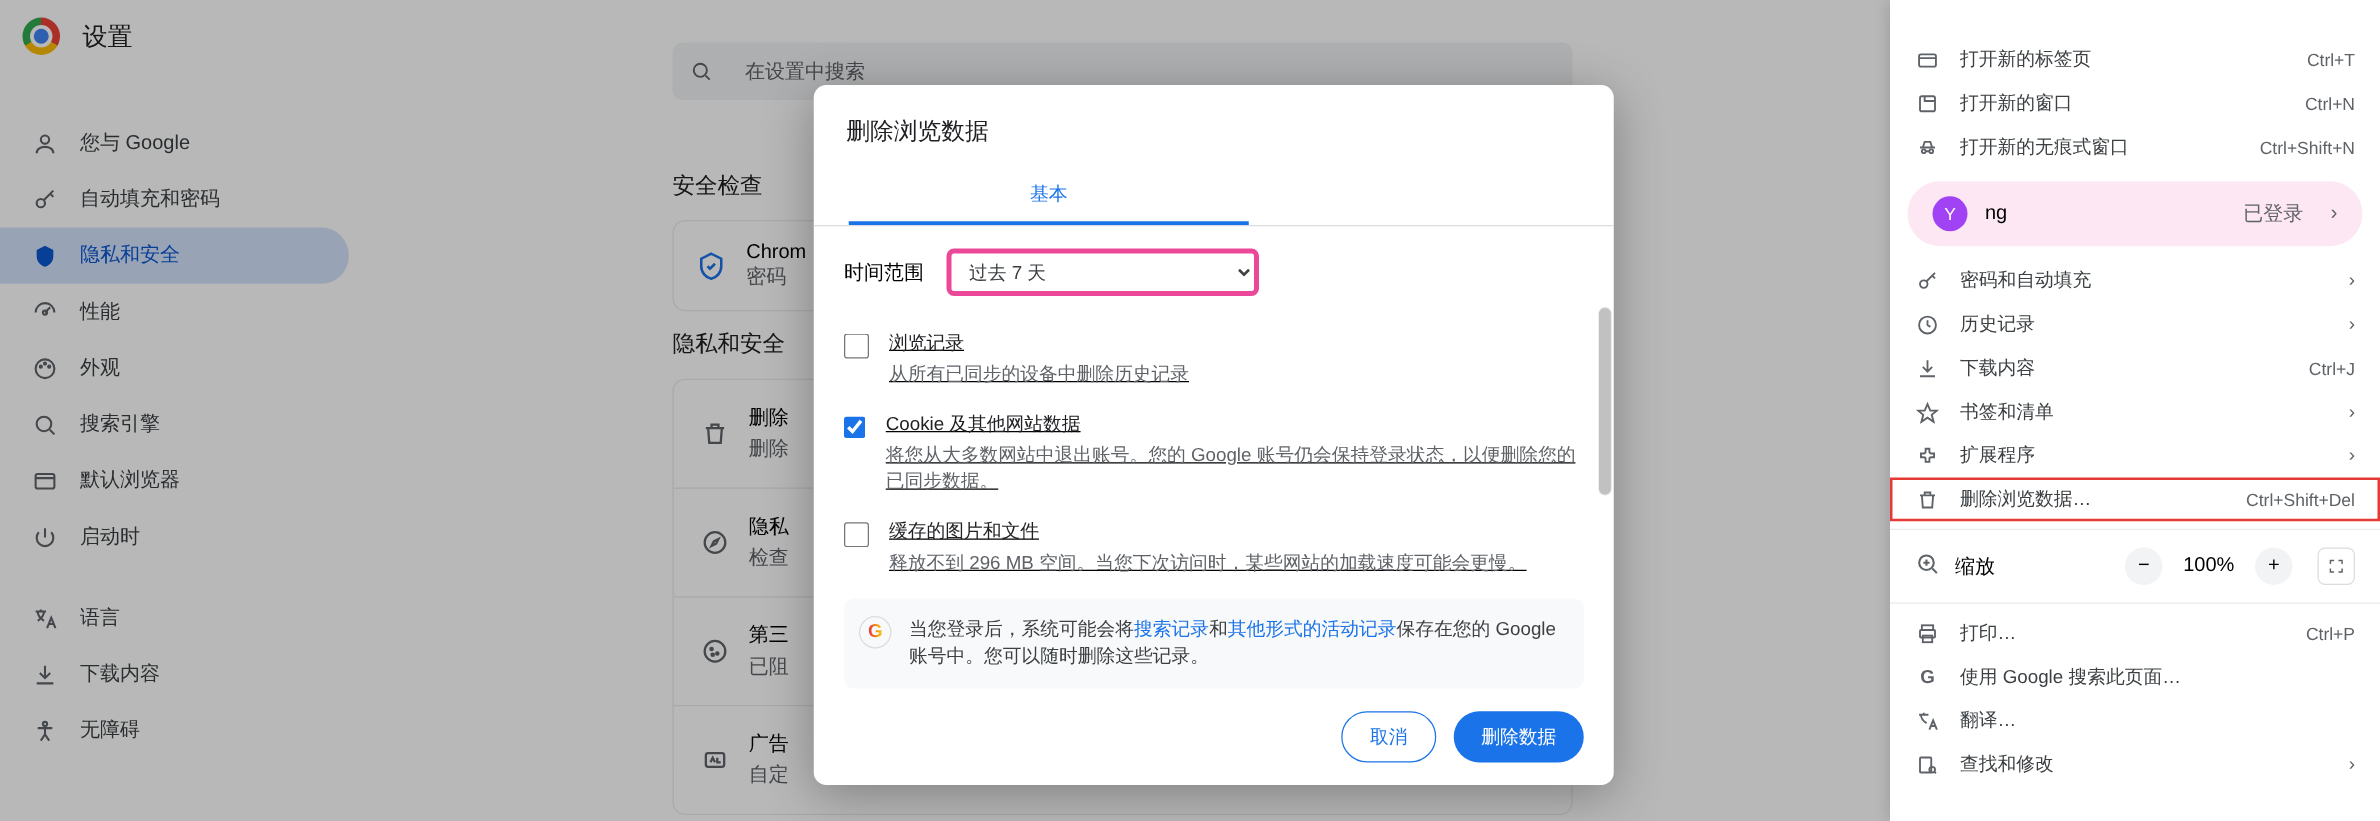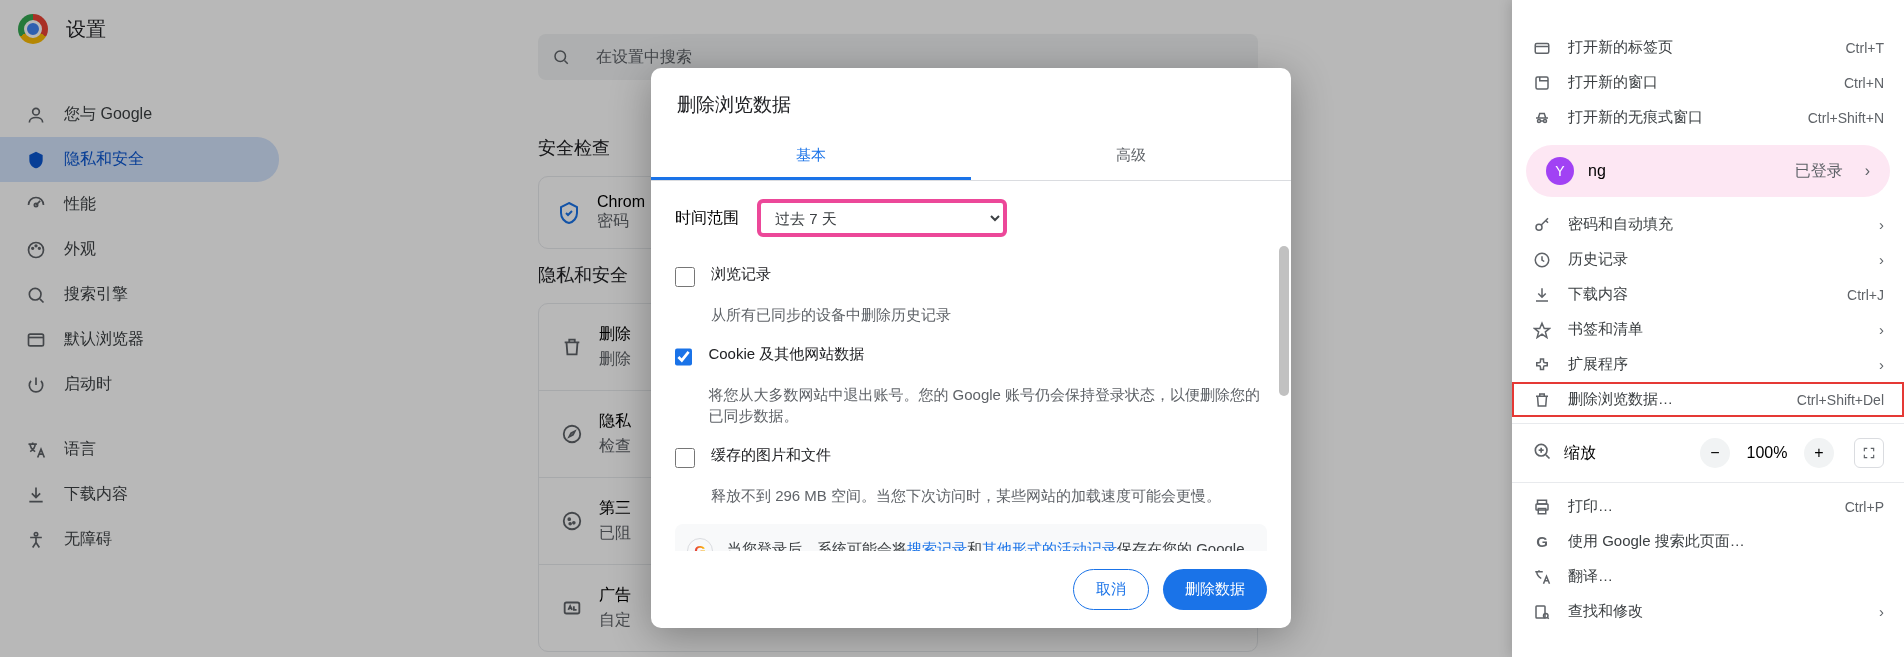--- a/index.html
+++ b/index.html
@@ -31,29 +31,29 @@
 .row-card { background: #fff; border: 1px solid #e8eaed; border-radius: 10px; }
 .row-item { display: flex; align-items: center; gap: 16px; padding: 20px 22px; border-bottom: 1px solid #e8eaed; }
 .row-item:last-child { border-bottom: none; }
 .row-item .col { display: flex; flex-direction: column; gap: 4px; }
 .row-item .chev { margin-left: auto; color: #5f6368; }
 
 
 .dialog { position: absolute; left: 651px; top: 68px; width: 640px; height: 560px; background: #fff; border-radius: 10px; box-shadow: 0 8px 40px rgba(0,0,0,0.3); z-index: 100; display: flex; flex-direction: column; }
 .dlg-title { font-size: 19px; padding: 24px 26px 16px; color: #202124; font-family: Liberation Serif, serif; }
 .dlg-tabs { display: flex; border-bottom: 1px solid #dadce0; }
-.dlg-tab { flex: 0 0 50%; text-align: center; padding: 12px 0; font-size: 15px; color: #5f6368; cursor: pointer; border-bottom: 3px solid transparent; }
+.dlg-tab { flex: 0 0 50%; text-align: center; padding: 12px 0; font-size: 15px; color: #5f6368; cursor: pointer; border-bottom: 3px solid transparent; margin-left: 28px; }
 .dlg-tab.active { color: #1a73e8; border-bottom-color: #1a73e8; }
 
 .dlg-body { padding: 18px 24px; overflow-y: auto; flex: 1; }
 .time-row { display: flex; align-items: center; gap: 18px; margin-bottom: 18px; }
 .time-row select { width: 250px; height: 38px; border: 4px solid #ec4899; border-radius: 6px; padding: 0 10px; font-size: 15px; color: #3c4043; background: #fff; }
 .chk-row { display: flex; gap: 16px; padding: 10px 0; }
 .chk-row input[type=checkbox] { width: 20px; height: 20px; margin-top: 2px; accent-color: #1a73e8; }
-.chk-row .col { display: flex; flex-direction: column; gap: 20px; }
+.chk-row .col { display: flex; flex-direction: column; gap: 5px; text-decoration: underline; }
 .chk-row .lbl { font-size: 15px; color: #202124; }
 .chk-row .sub { font-size: 15px; color: #5f6368; line-height: 1.4; }
 .info-row { display: flex; gap: 14px; padding: 14px 12px; background: #f8f9fa; border-radius: 8px; margin-top: 8px; font-size: 15px; color: #3c4043; line-height: 1.45; }
 .info-row a { color: #1a73e8; text-decoration: none; }
 .g-badge { width: 26px; height: 26px; border-radius: 50%; border: 1px solid #dadce0; display: flex; align-items: center; justify-content: center; font-weight: bold; flex-shrink: 0;
   background: linear-gradient(to right, #4285f4, #ea4335, #fbbc05, #34a853); -webkit-background-clip: text; color: transparent; }
 
 .dlg-footer { display: flex; justify-content: flex-end; gap: 14px; padding: 18px 24px; }
 .btn-outline { border: 1px solid #1a73e8; color: #1a73e8; background: #fff; border-radius: 22px; padding: 10px 22px; font-size: 15px; cursor: pointer; }
 .btn-fill { border: none; background: #1a73e8; color: #fff; border-radius: 22px; padding: 10px 22px; font-size: 15px; cursor: pointer; }
@@ -94,20 +94,27 @@
   </div>
 
   <div class="sidebar">
     <div class="sidebar-item">
       <svg viewBox="0 0 24 24" fill="none" stroke="#5f6368" stroke-width="2">
           <circle cx="12" cy="8" r="4"></circle>
           <path d="M4 21c0-4 4-6 8-6s8 2 8 6"></path>
         </svg>
       <span>您与 Google</span>
     </div>
+    <div class="sidebar-item">
+      <svg viewBox="0 0 24 24" fill="none" stroke="#5f6368" stroke-width="2">
+          <circle cx="8" cy="15" r="4"></circle>
+          <path d="M11 12l9-9M17 6l3 3"></path>
+        </svg>
+      <span>自动填充和密码</span>
+    </div>
     <div class="sidebar-item active">
       <svg viewBox="0 0 24 24" fill="#0b57d0">
           <path d="M12 2l8 4v6c0 5-3.5 9-8 10-4.5-1-8-5-8-10V6l8-4z"></path>
         </svg>
       <span>隐私和安全</span>
     </div>
     <div class="sidebar-item">
       <svg viewBox="0 0 24 24" fill="none" stroke="#5f6368" stroke-width="2">
           <path d="M12 3a9 9 0 019 9M3 12a9 9 0 019-9M12 12l5-5"></path>
           <circle cx="12" cy="12" r="2"></circle>
@@ -228,21 +235,20 @@
       </div>
     </div>
   </div>
 </div>
 <div class="overlay-dim"></div>
 
 <div class="dialog">
   <div class="dlg-title">删除浏览数据</div>
   <div class="dlg-tabs">
     <div class="dlg-tab active">基本</div>
-    <div class="dlg-tab">高级</div>
   </div>
   <div class="dlg-body">
     <div class="time-row">
       <span>时间范围</span>
       <select>
         <option>过去 7 天</option>
       </select>
     </div>
 
     <div class="chk-row">

